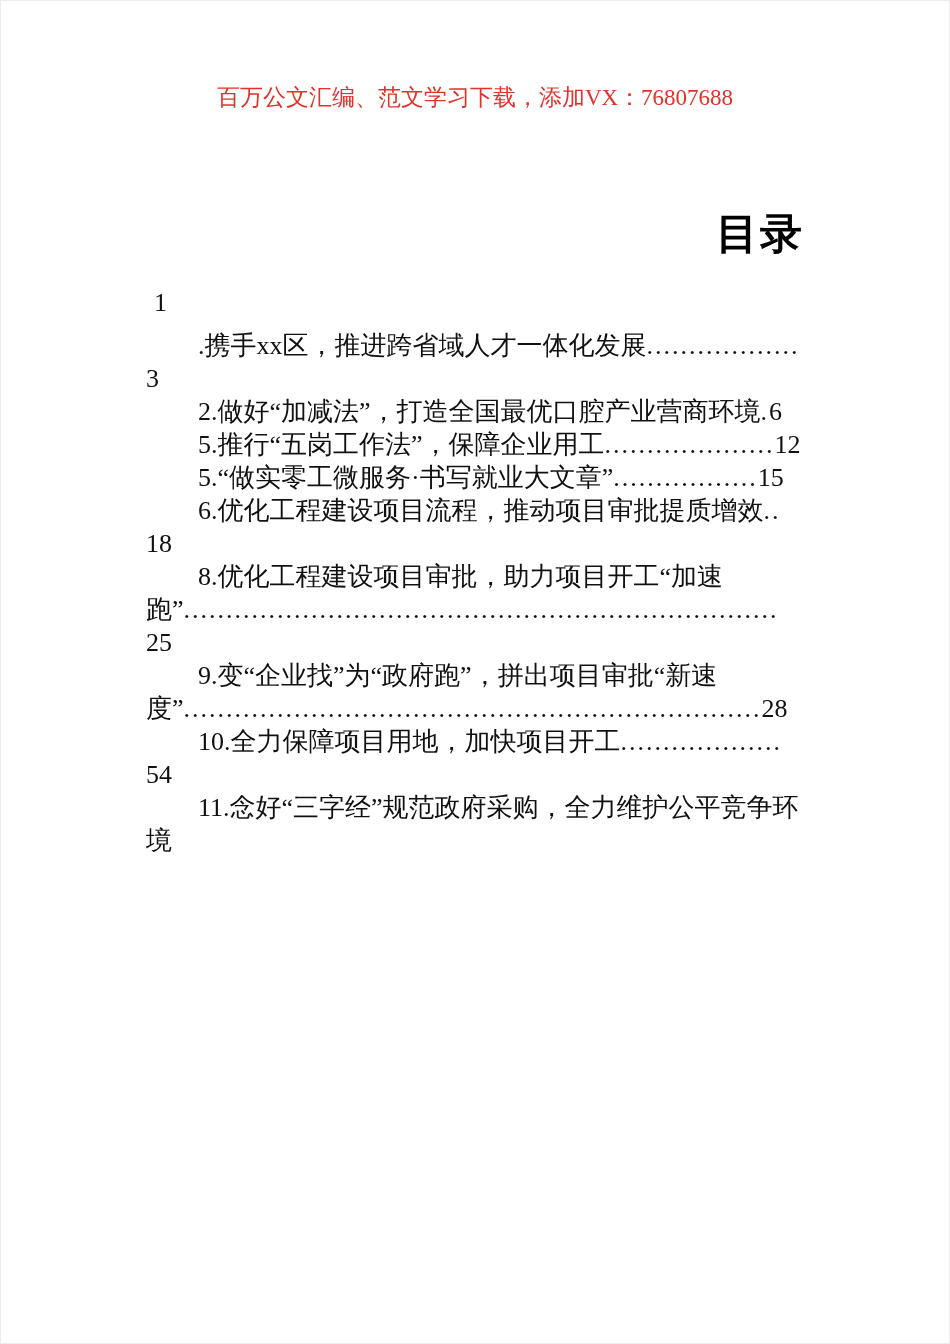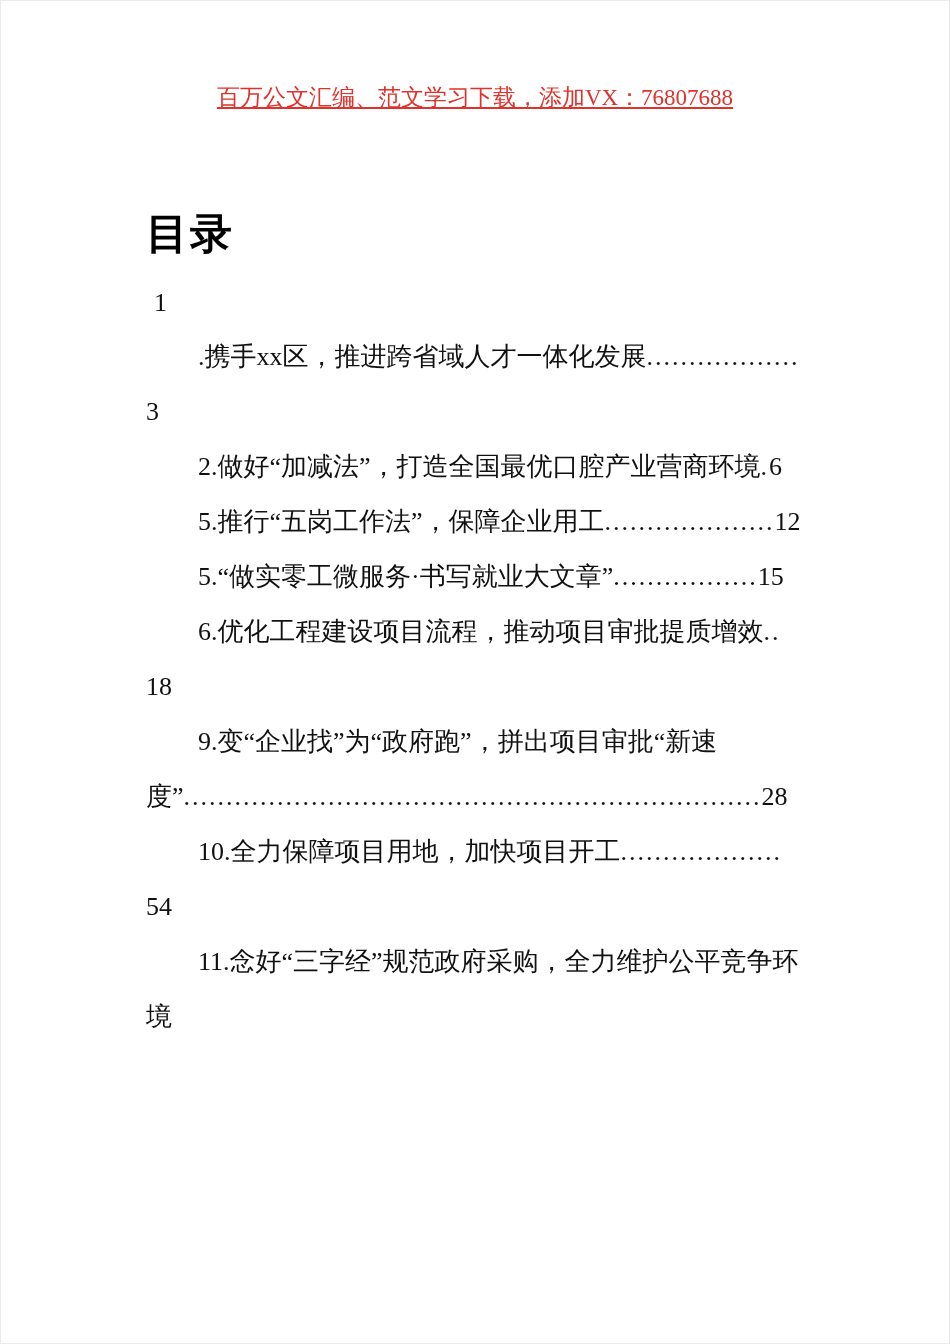--- a/index.html
+++ b/index.html
@@ -21,45 +21,44 @@
     box-sizing: border-box;
     padding: 0 145px;
     border: 1px solid #ececec;
   }
   .notice {
     padding-top: 82px;
     text-align: center;
     font-size: 23px;
     line-height: 30px;
     font-family: "Liberation Serif", serif;
-    text-decoration: underline;
   }
   .doc-title {
     margin: 96px 0 0 0;
-    text-align: left;
+    text-align: right;
     font-size: 42px;
     line-height: 50px;
     font-weight: 700;
     color: #000000;
     font-family: "Liberation Sans", sans-serif;
     letter-spacing: 2px;
   }
   .page-marker {
     margin: 24px 0 0 8px;
     font-size: 26px;
     line-height: 40px;
     color: #111111;
   }
   .toc-list {
     margin-top: 6px;
   }
   .toc-list p.toc-entry {
     margin: 0;
     font-size: 26px;
-    line-height: 55px;
+    line-height: 33px;
     color: #111111;
     text-indent: 52px;
     cursor: pointer;
   }
   .toc-entry .t {
     word-break: normal;
   }
   .toc-entry .dots {
     word-break: break-all;
     letter-spacing: 2px;
@@ -95,20 +94,23 @@
 
   <p class="toc-entry">
     <span class="t">5.“做实零工微服务·书写就业大文章”</span><span class="dots">.................</span><span class="pg">15</span>
   </p>
 
   <p class="toc-entry">
     <span class="t">6.优化工程建设项目流程，推动项目审批提质增效</span><span class="dots">..</span><span class="pg">18</span>
   </p>
 
 
+  <p class="toc-entry">
+    <span class="t">8.优化工程建设项目审批，助力项目开工“加速跑”</span><span class="dots">......................................................................</span><span class="pg">25</span>
+  </p>
 
   <p class="toc-entry">
     <span class="t">9.变“企业找”为“政府跑”，拼出项目审批“新速度”</span><span class="dots">....................................................................</span><span class="pg">28</span>
   </p>
 
   <p class="toc-entry">
     <span class="t">10.全力保障项目用地，加快项目开工</span><span class="dots">...................</span><span class="pg">54</span>
   </p>
 
   <p class="toc-entry">

